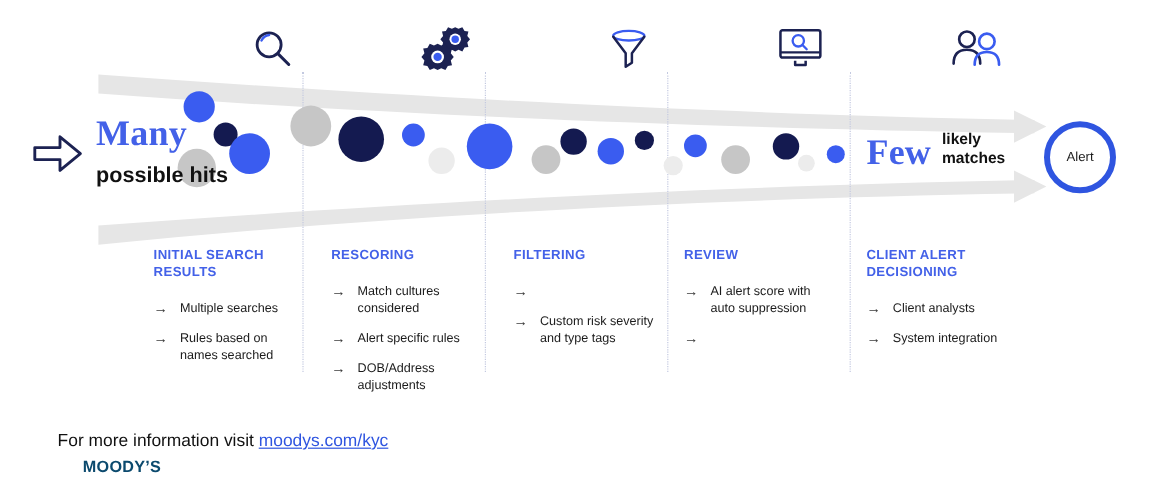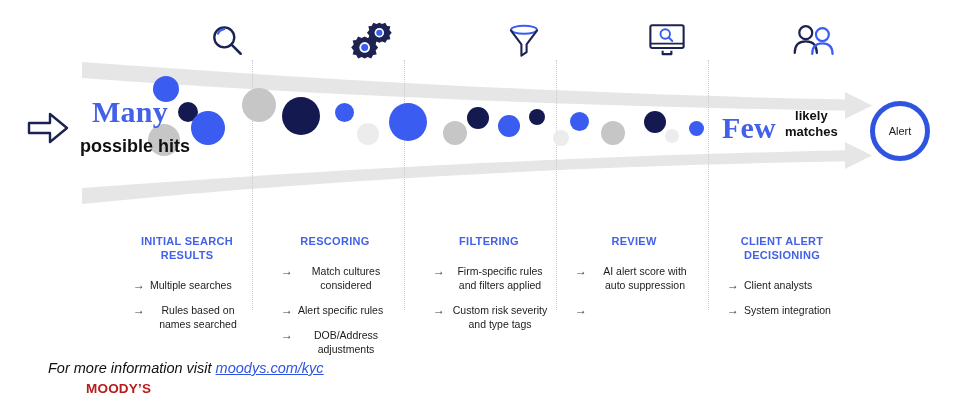--- a/index.html
+++ b/index.html
@@ -12,21 +12,21 @@
     width: 960px;
     height: 415px;
     position: relative;
     overflow: hidden;
     font-family: "Liberation Sans", sans-serif;
     color: #1b1b1b;
   }
   #stage {
     position: absolute;
     left: 0; top: 0;
-    width: 916px; height: 415px; text-align: center;
+    width: 916px; height: 415px;
   }
   .abs { position: absolute; }
 
   
   #funnel-svg {
     position: absolute;
     left: 0; top: 0;
     width: 960px; height: 415px;
     pointer-events: none;
   }
@@ -124,21 +124,20 @@
   
   .dot {
     position: absolute;
     border-radius: 50%;
   }
 
   
   .col {
     position: absolute;
     top: 206px;
-    margin-top: 28px;
   }
   .col-title {
     font-size: 11px;
     font-weight: bold;
     color: #4361e8;
     letter-spacing: 0.3px;
     line-height: 14px;
     text-transform: uppercase;
     margin-bottom: 16px;
   }
@@ -161,35 +160,34 @@
     line-height: 14px;
   }
 
   
   #footer-line {
     position: absolute;
     left: 48px;
     top: 360px;
     font-size: 14.5px;
     color: #111111;
-    font-style: italic;
   }
   #footer-line a {
     color: #2f55e0;
     text-decoration: underline;
   }
   #brand {
     position: absolute;
-    left: 40px;
+    left: 23px;
     top: 381px;
     font-family: "Liberation Sans", sans-serif;
     font-weight: bold;
     font-size: 13.5px;
     letter-spacing: 0.2px;
-    color: #b91c1c;
+    color: #0c4a6e;
     padding-left: 46px;
   }
 </style>
 </head>
 <body>
 
 <div id="stage">
 
   <svg id="funnel-svg" viewBox="0 0 960 415" preserveAspectRatio="none">
 
@@ -321,21 +319,20 @@
         </div>
         <div class="bullet-row">
           <span class="bullet-arrow">→</span>
           <span class="bullet-text">DOB/Address adjustments</span>
         </div>
       </div>
       <div class="col" style="left: 428px; width: 122px;">
         <div class="col-title">FILTERING</div>
         <div class="bullet-row">
           <span class="bullet-arrow">→</span>
-          <span class="bullet-text">Firm-specific rules and filters applied</span>
         </div>
         <div class="bullet-row">
           <span class="bullet-arrow">→</span>
           <span class="bullet-text">Custom risk severity and type tags</span>
         </div>
       </div>
       <div class="col" style="left: 570px; width: 128px;">
         <div class="col-title">REVIEW</div>
         <div class="bullet-row">
           <span class="bullet-arrow">→</span>

